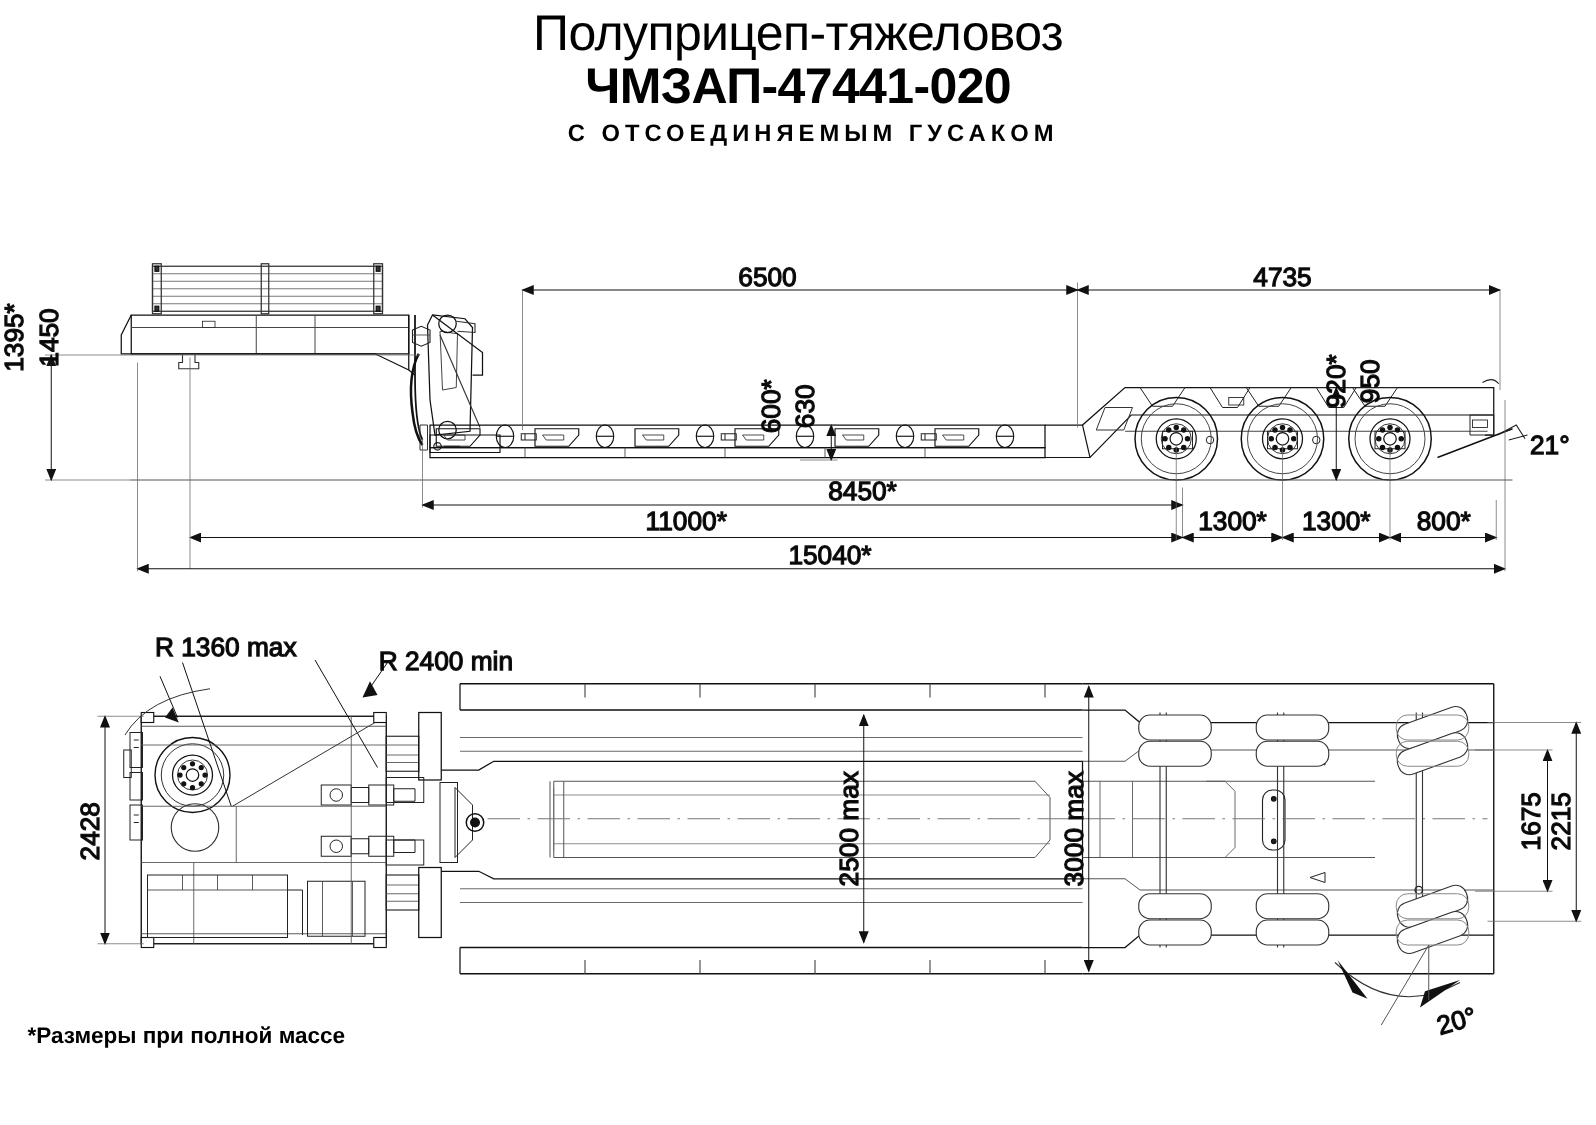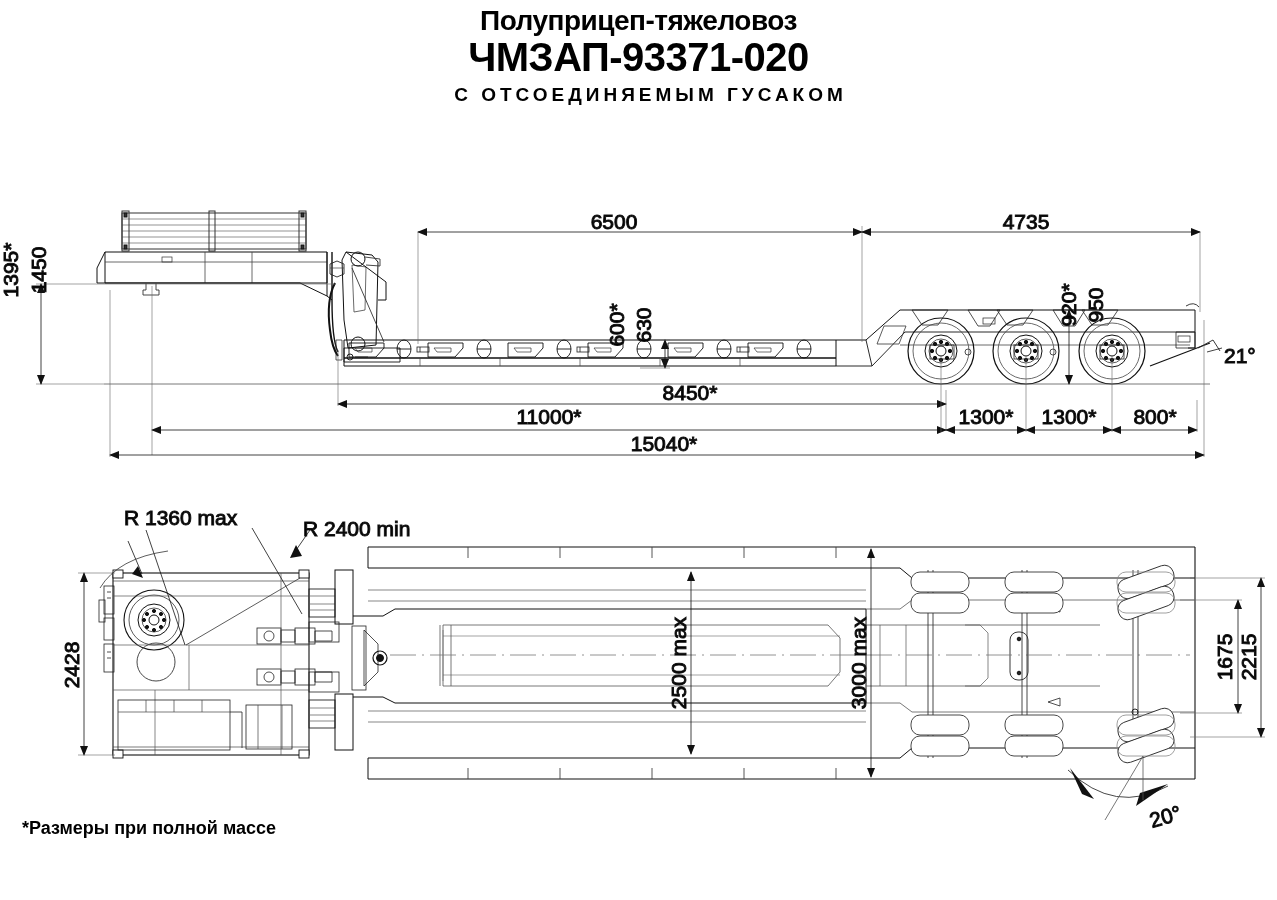--- a/index.html
+++ b/index.html
@@ -1,37 +1,37 @@
 <!DOCTYPE html>
 <html><head>
 <meta charset="utf-8">
 <style>
   html,body{margin:0;padding:0;background:#ffffff;}
   body{width:1277px;height:900px;overflow:hidden;
        font-family:"Liberation Sans","DejaVu Sans",sans-serif;color:#000;}
   #root{position:relative;width:1277px;height:900px;background:#fff;}
 
   .title-block{position:absolute;left:0;top:6px;width:1277px;text-align:center;}
-  .t1{font-size:28px;font-weight:bold;line-height:1.06;letter-spacing:-0.5px;}
+  .t1{font-size:40px;font-weight:normal;line-height:1.06;letter-spacing:-0.5px;}
   .t2{font-size:40px;font-weight:bold;line-height:1.06;letter-spacing:-0.5px;}
   .t3{font-size:19px;font-weight:bold;letter-spacing:4.0px;margin-top:6px;padding-left:24px;}
 
   .footnote{position:absolute;left:22px;top:818px;font-size:18px;font-weight:bold;}
 
   svg{position:absolute;left:0;top:0;}
   .dimtxt{font-family:"Liberation Sans","DejaVu Sans",sans-serif;font-size:21px;fill:#000;}
 </style>
 </head>
 <body>
 
 <div id="root">
 
   <div class="title-block">
     <div class="t1">Полуприцеп-тяжеловоз</div>
-    <div class="t2">ЧМЗАП-93371-020</div>
+    <div class="t2">ЧМЗАП-47441-020</div>
     <div class="t3">С ОТСОЕДИНЯЕМЫМ ГУСАКОМ</div>
   </div>
 
   <div class="footnote">*Размеры при полной массе</div>
 
   <svg width="1277" height="900" viewBox="0 0 1277 900">
     <defs>
       <marker id="ar" markerWidth="10" markerHeight="8" refX="9" refY="4" orient="auto" markerUnits="userSpaceOnUse">
         <path d="M0,0 L10,4 L0,8 z" fill="#111"></path>
       </marker>

